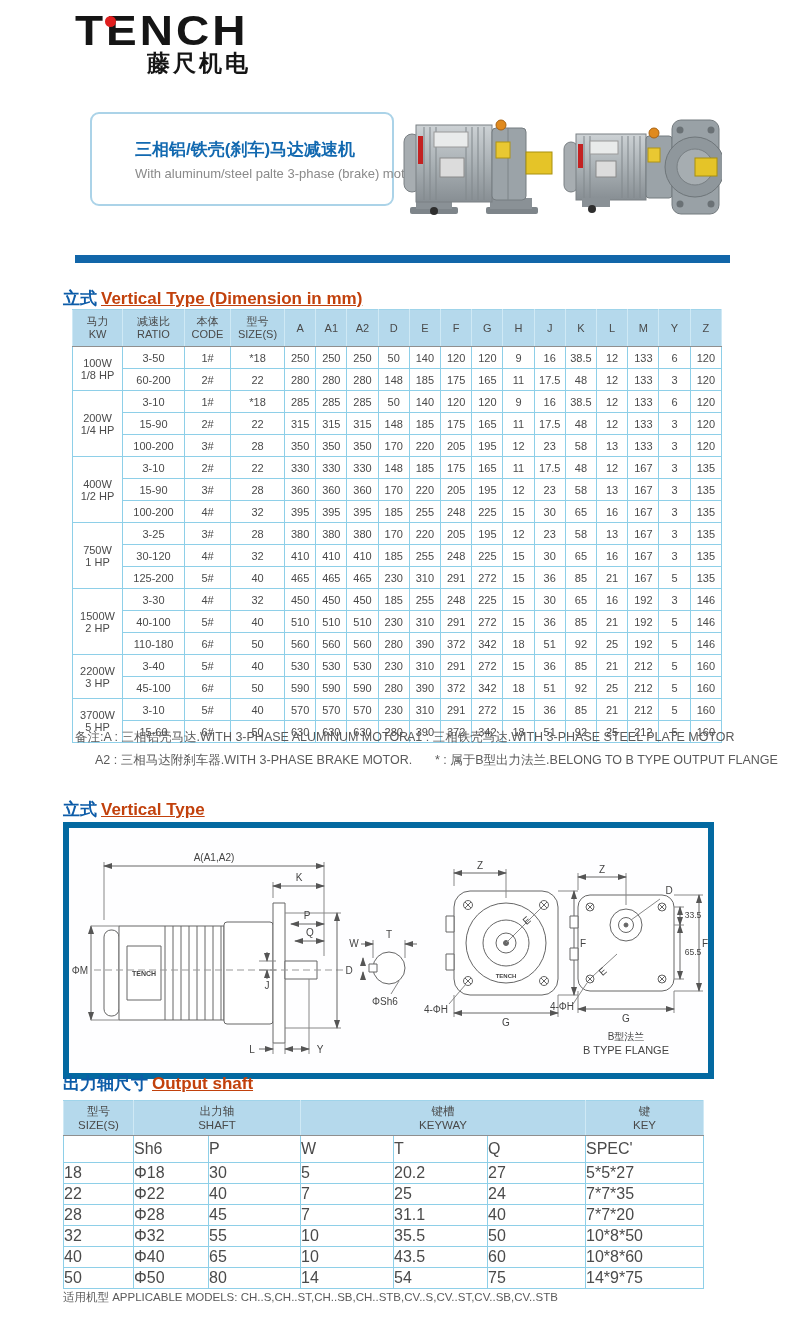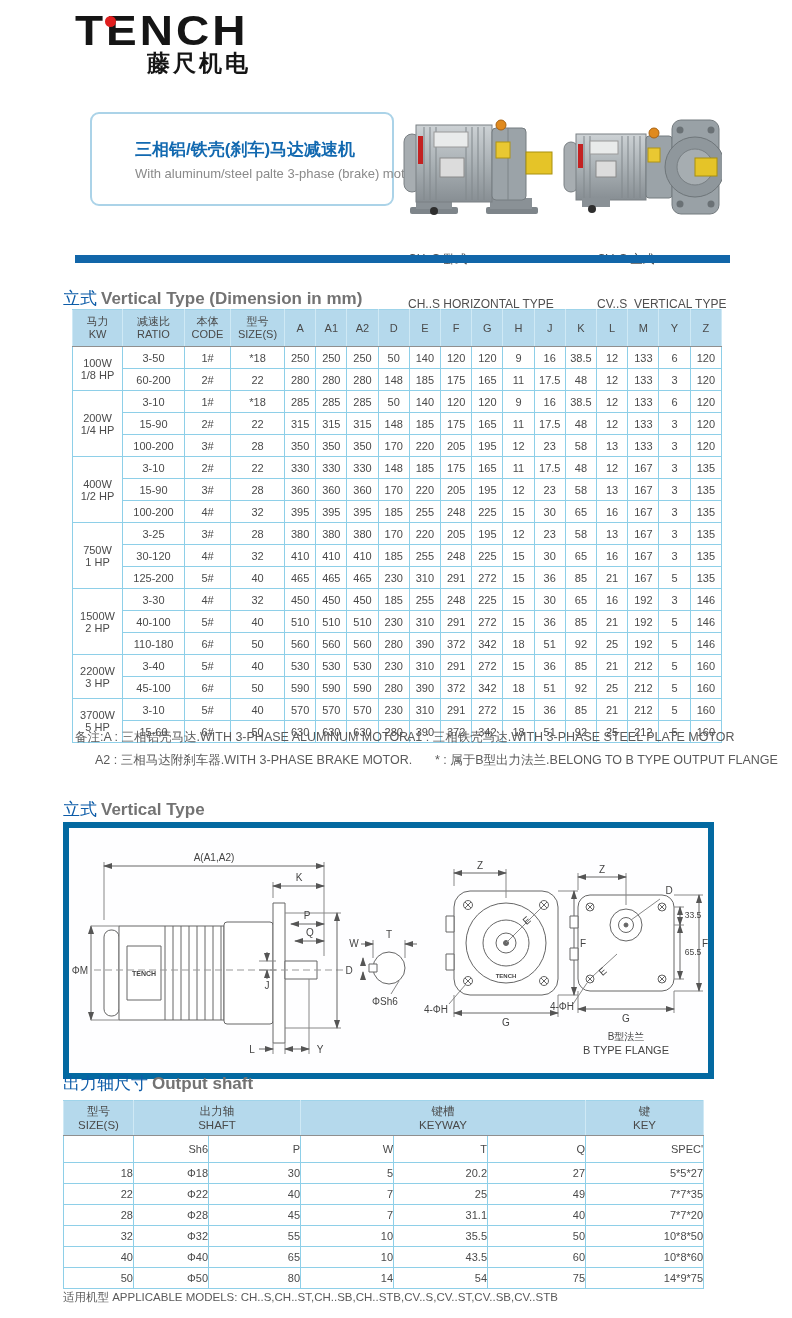--- a/index.html
+++ b/index.html
@@ -16,42 +16,42 @@
   #header-box{position:absolute;left:90px;top:112px;width:300px;height:90px;border:2px solid #abd3e8;border-radius:9px;}
   .hb-title{position:absolute;left:43px;top:24px;font-size:17px;font-weight:700;color:#1269b0;white-space:nowrap;}
   .hb-sub{position:absolute;left:43px;top:52px;font-size:13px;color:#8a8a8a;white-space:nowrap;}
 
   .motor-img{position:absolute;}
   .caption{position:absolute;font-size:12px;color:#4f4f4f;line-height:15px;white-space:pre;}
 
   #blue-bar{position:absolute;left:75px;top:255px;width:655px;height:8px;background:#1266a9;}
 
   .sec-title{position:absolute;font-size:17px;white-space:nowrap;}
-  .t-zh{font-weight:400;color:#0d5ca8;}
-  .t-en{font-weight:600;color:#737373;margin-left:4px;}
+  .t-zh{font-weight:700;color:#0d5ca8;}
+  .t-en{font-weight:600;color:#c2410c;margin-left:4px;text-decoration:underline;}
 
   
   #dim-table{position:absolute;left:72px;top:309px;width:650px;border-collapse:collapse;table-layout:fixed;}
   #dim-table th{background:#b5d9ec;color:#4a4a4a;font-weight:400;font-size:11px;line-height:13px;height:36px;border:1px solid #cfe9f5;border-bottom:1px solid #8f8f8f;border-top:1px solid #9fd4ea;padding:0;text-align:center;}
   #dim-table td{border:1px solid #8ecfe8;font-size:11px;height:21px;padding:0;text-align:center;color:#4a4a4a;background:#fff;}
   #dim-table tr.group-start td{border-top:1px solid #8f8f8f;}
   #dim-table td.power-cell{font-size:11px;line-height:12px;}
 
   .note-line{position:absolute;font-size:12.5px;color:#5a5a5a;white-space:nowrap;}
 
   
   #drawing-box{position:absolute;left:63px;top:822px;width:639px;height:245px;border:6px solid #0369a1;background:#fefeff;}
   .dwg text{font-size:10px;fill:#444;text-anchor:middle;font-family:"Liberation Sans","DejaVu Sans",sans-serif;}
   .dwg .tiny{font-size:8.5px;}
   .dwg line,.dwg path,.dwg rect,.dwg circle{vector-effect:non-scaling-stroke;}
 
   
   #out-table{position:absolute;left:63px;top:1100px;width:640px;border-collapse:collapse;table-layout:fixed;}
   #out-table th{background:#b5d9ec;color:#4a4a4a;font-weight:400;font-size:11.5px;line-height:14px;height:34px;border:1px solid #cfe9f5;border-bottom:1px solid #8f8f8f;border-top:1px solid #9fd4ea;padding:0;text-align:center;}
-  #out-table td{border:1px solid #8ecfe8;font-size:11px;padding:0;text-align:right;color:#4a4a4a;background:#fff;}
+  #out-table td{border:1px solid #8ecfe8;font-size:16px;padding:0;text-align:left;color:#4a4a4a;background:#fff;}
   #out-table tr.subhead td{height:26px;}
   #out-table tr.data-row td{height:20px;}
 
   #applicable-note{position:absolute;left:63px;top:1290px;font-size:11.5px;color:#5a5a5a;white-space:nowrap;}
 </style>
 </head>
 <body>
 
 <div id="page">
 
@@ -122,28 +122,20 @@
       <circle cx="149" cy="13" r="3.5" fill="#6a7175"></circle>
     <circle cx="118" cy="87" r="3.5" fill="#6a7175"></circle>
       <circle cx="149" cy="87" r="3.5" fill="#6a7175"></circle>
     <circle cx="133" cy="50" r="30" fill="#8f979c" stroke="#6e7579"></circle>
     <circle cx="133" cy="50" r="18" fill="#a6adb1" stroke="#787f83"></circle>
     <rect x="133" y="41" width="22" height="18" fill="#e5c428" stroke="#a8900e"></rect>
     <rect x="20" y="81" width="28" height="9" fill="#8a9196"></rect>
     <circle cx="30" cy="92" r="4" fill="#2e2e2e"></circle>
   </svg>
 
-  <div class="caption" style="left:408px;top:222px;">
-    <div>CH..S 卧式</div>
-    <div>CH..S HORIZONTAL TYPE</div>
-  </div>
-  <div class="caption" style="left:597px;top:222px;">
-    <div>CV..S 立式</div>
-    <div>CV..S  VERTICAL TYPE</div>
-  </div>
 
   <div id="blue-bar"></div>
 
   <div class="sec-title" style="left:63px;top:287px;">
     <span class="t-zh">立式</span><span class="t-en">Vertical Type (Dimension in mm)</span>
   </div>
 
   <table id="dim-table">
     <colgroup id="dim-cols">
         <col style="width: 50px;">
@@ -757,21 +749,21 @@
           <td>20.2</td>
           <td>27</td>
           <td>5*5*27</td>
         </tr>
         <tr class="data-row">
           <td>22</td>
           <td>Φ22</td>
           <td>40</td>
           <td>7</td>
           <td>25</td>
-          <td>49</td>
+          <td>24</td>
           <td>7*7*35</td>
         </tr>
         <tr class="data-row">
           <td>28</td>
           <td>Φ28</td>
           <td>45</td>
           <td>7</td>
           <td>31.1</td>
           <td>40</td>
           <td>7*7*20</td>

